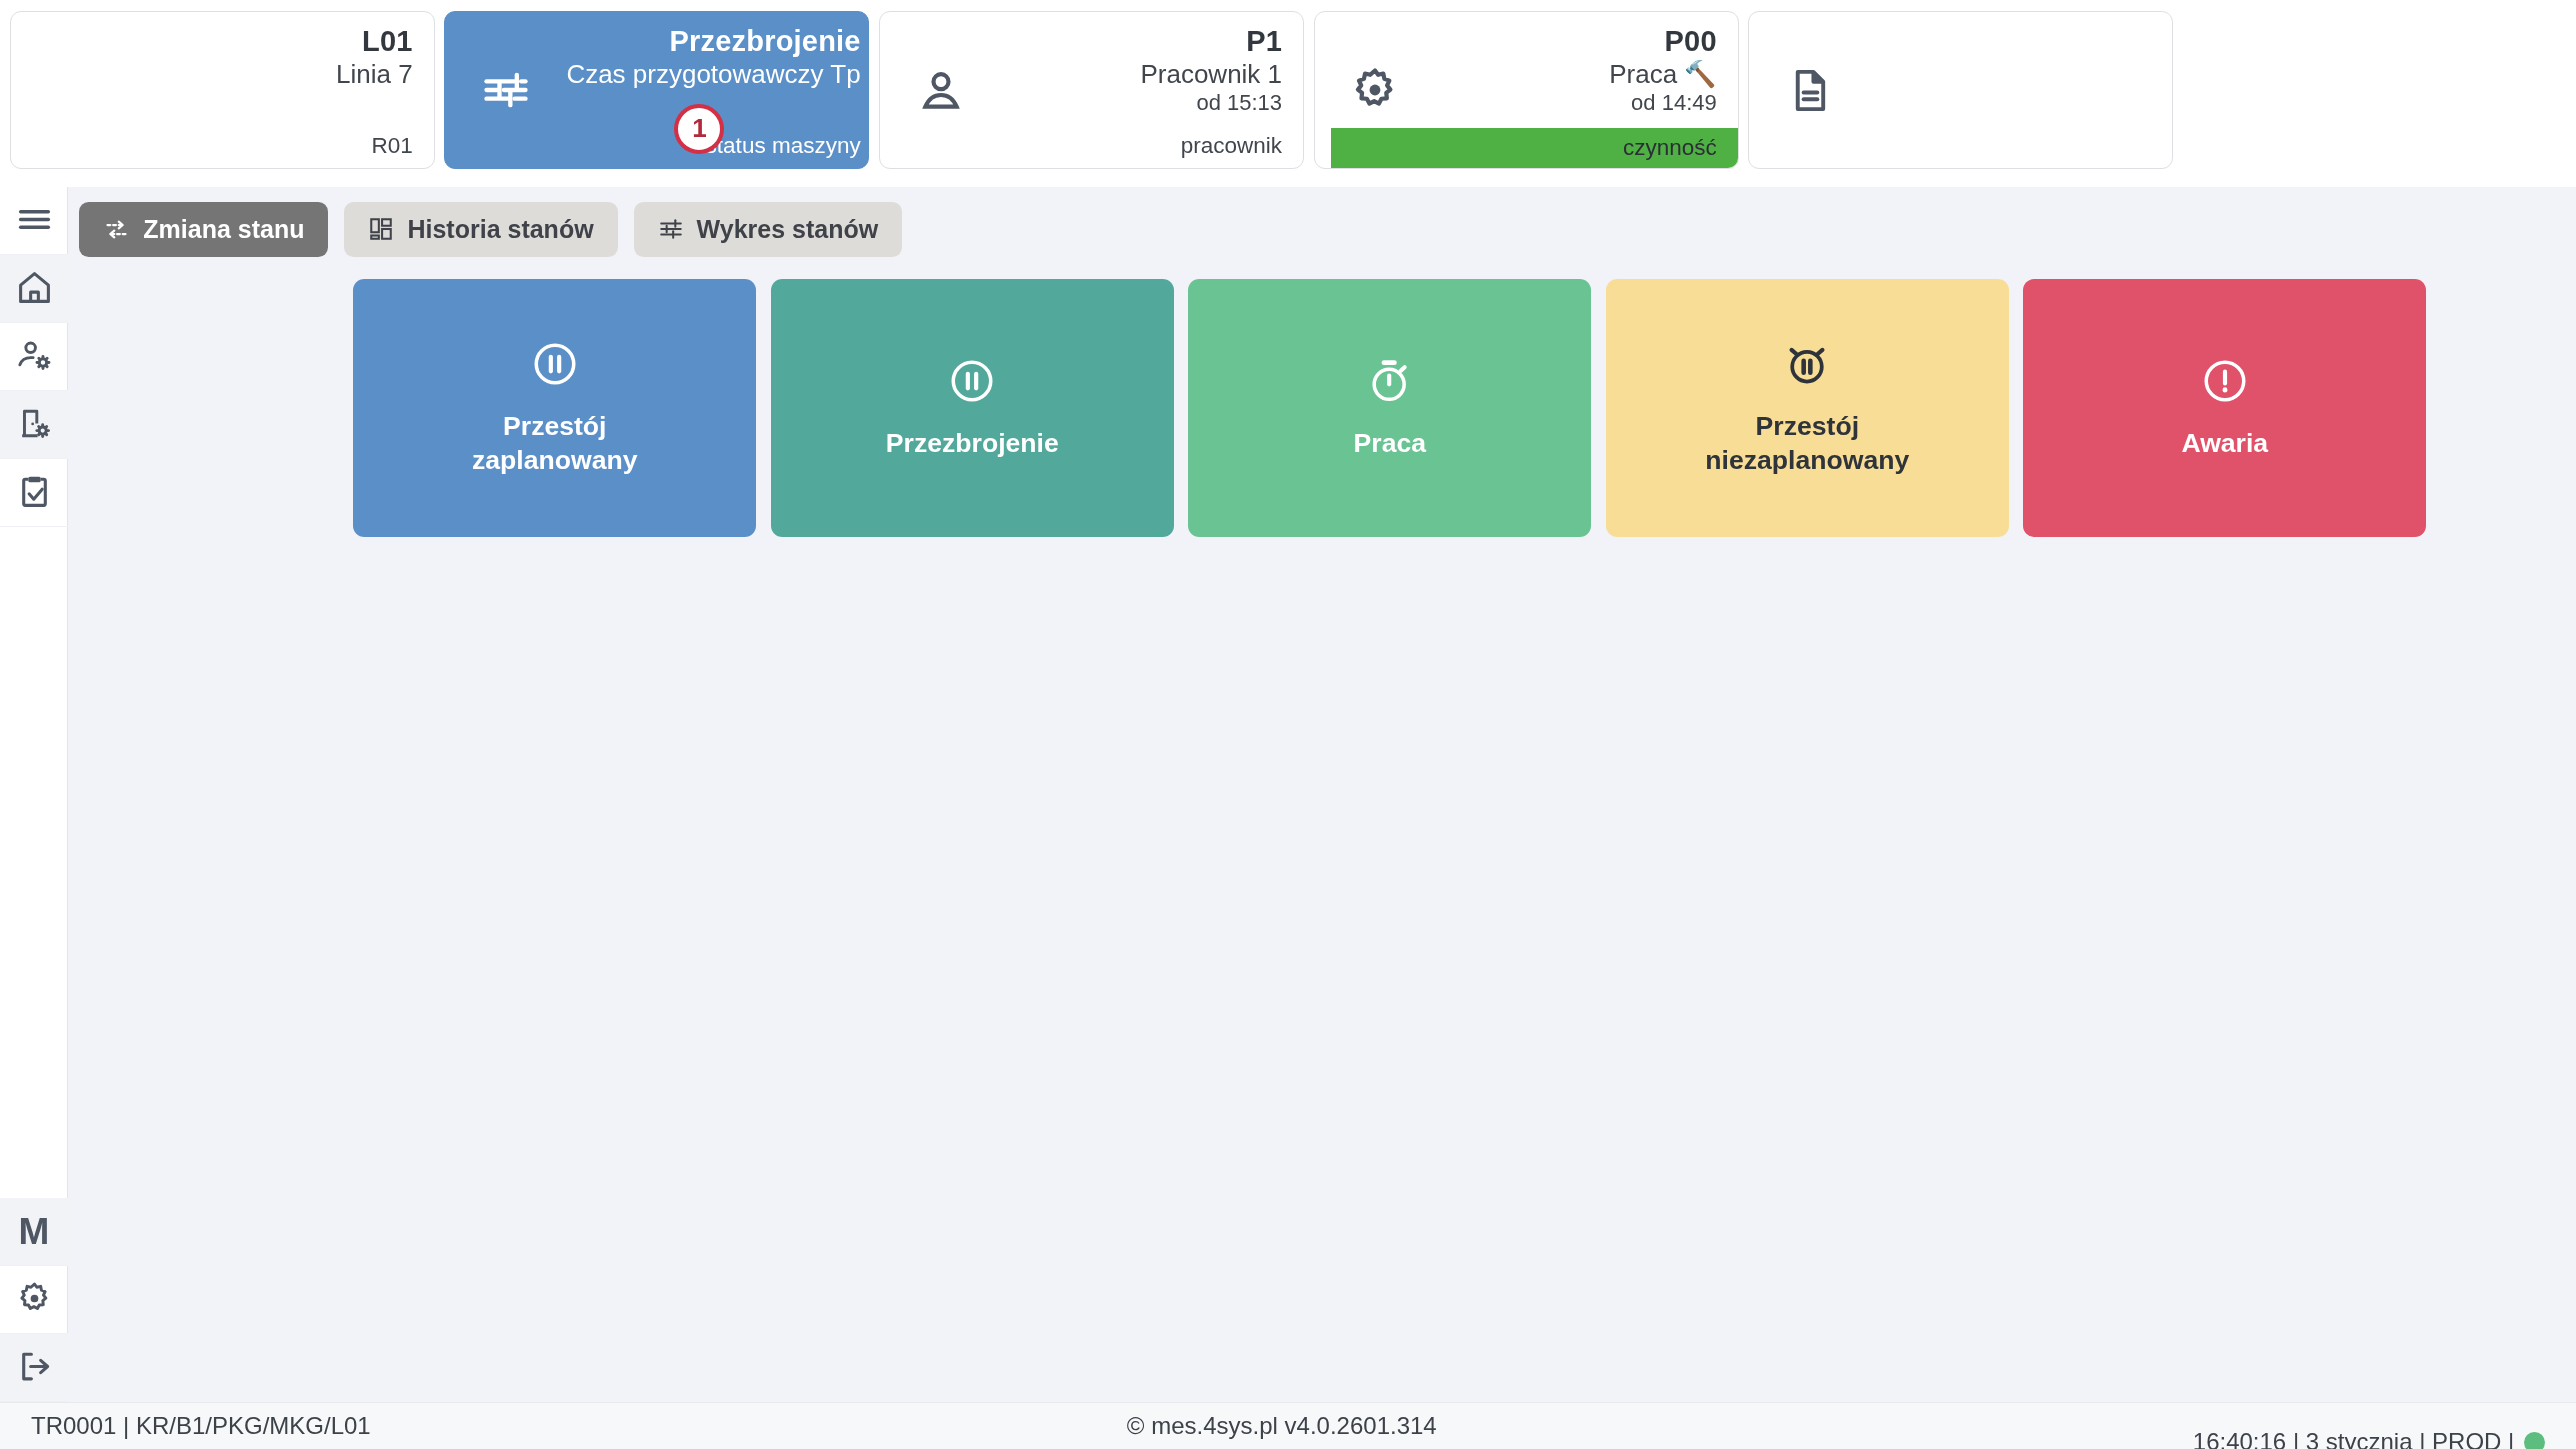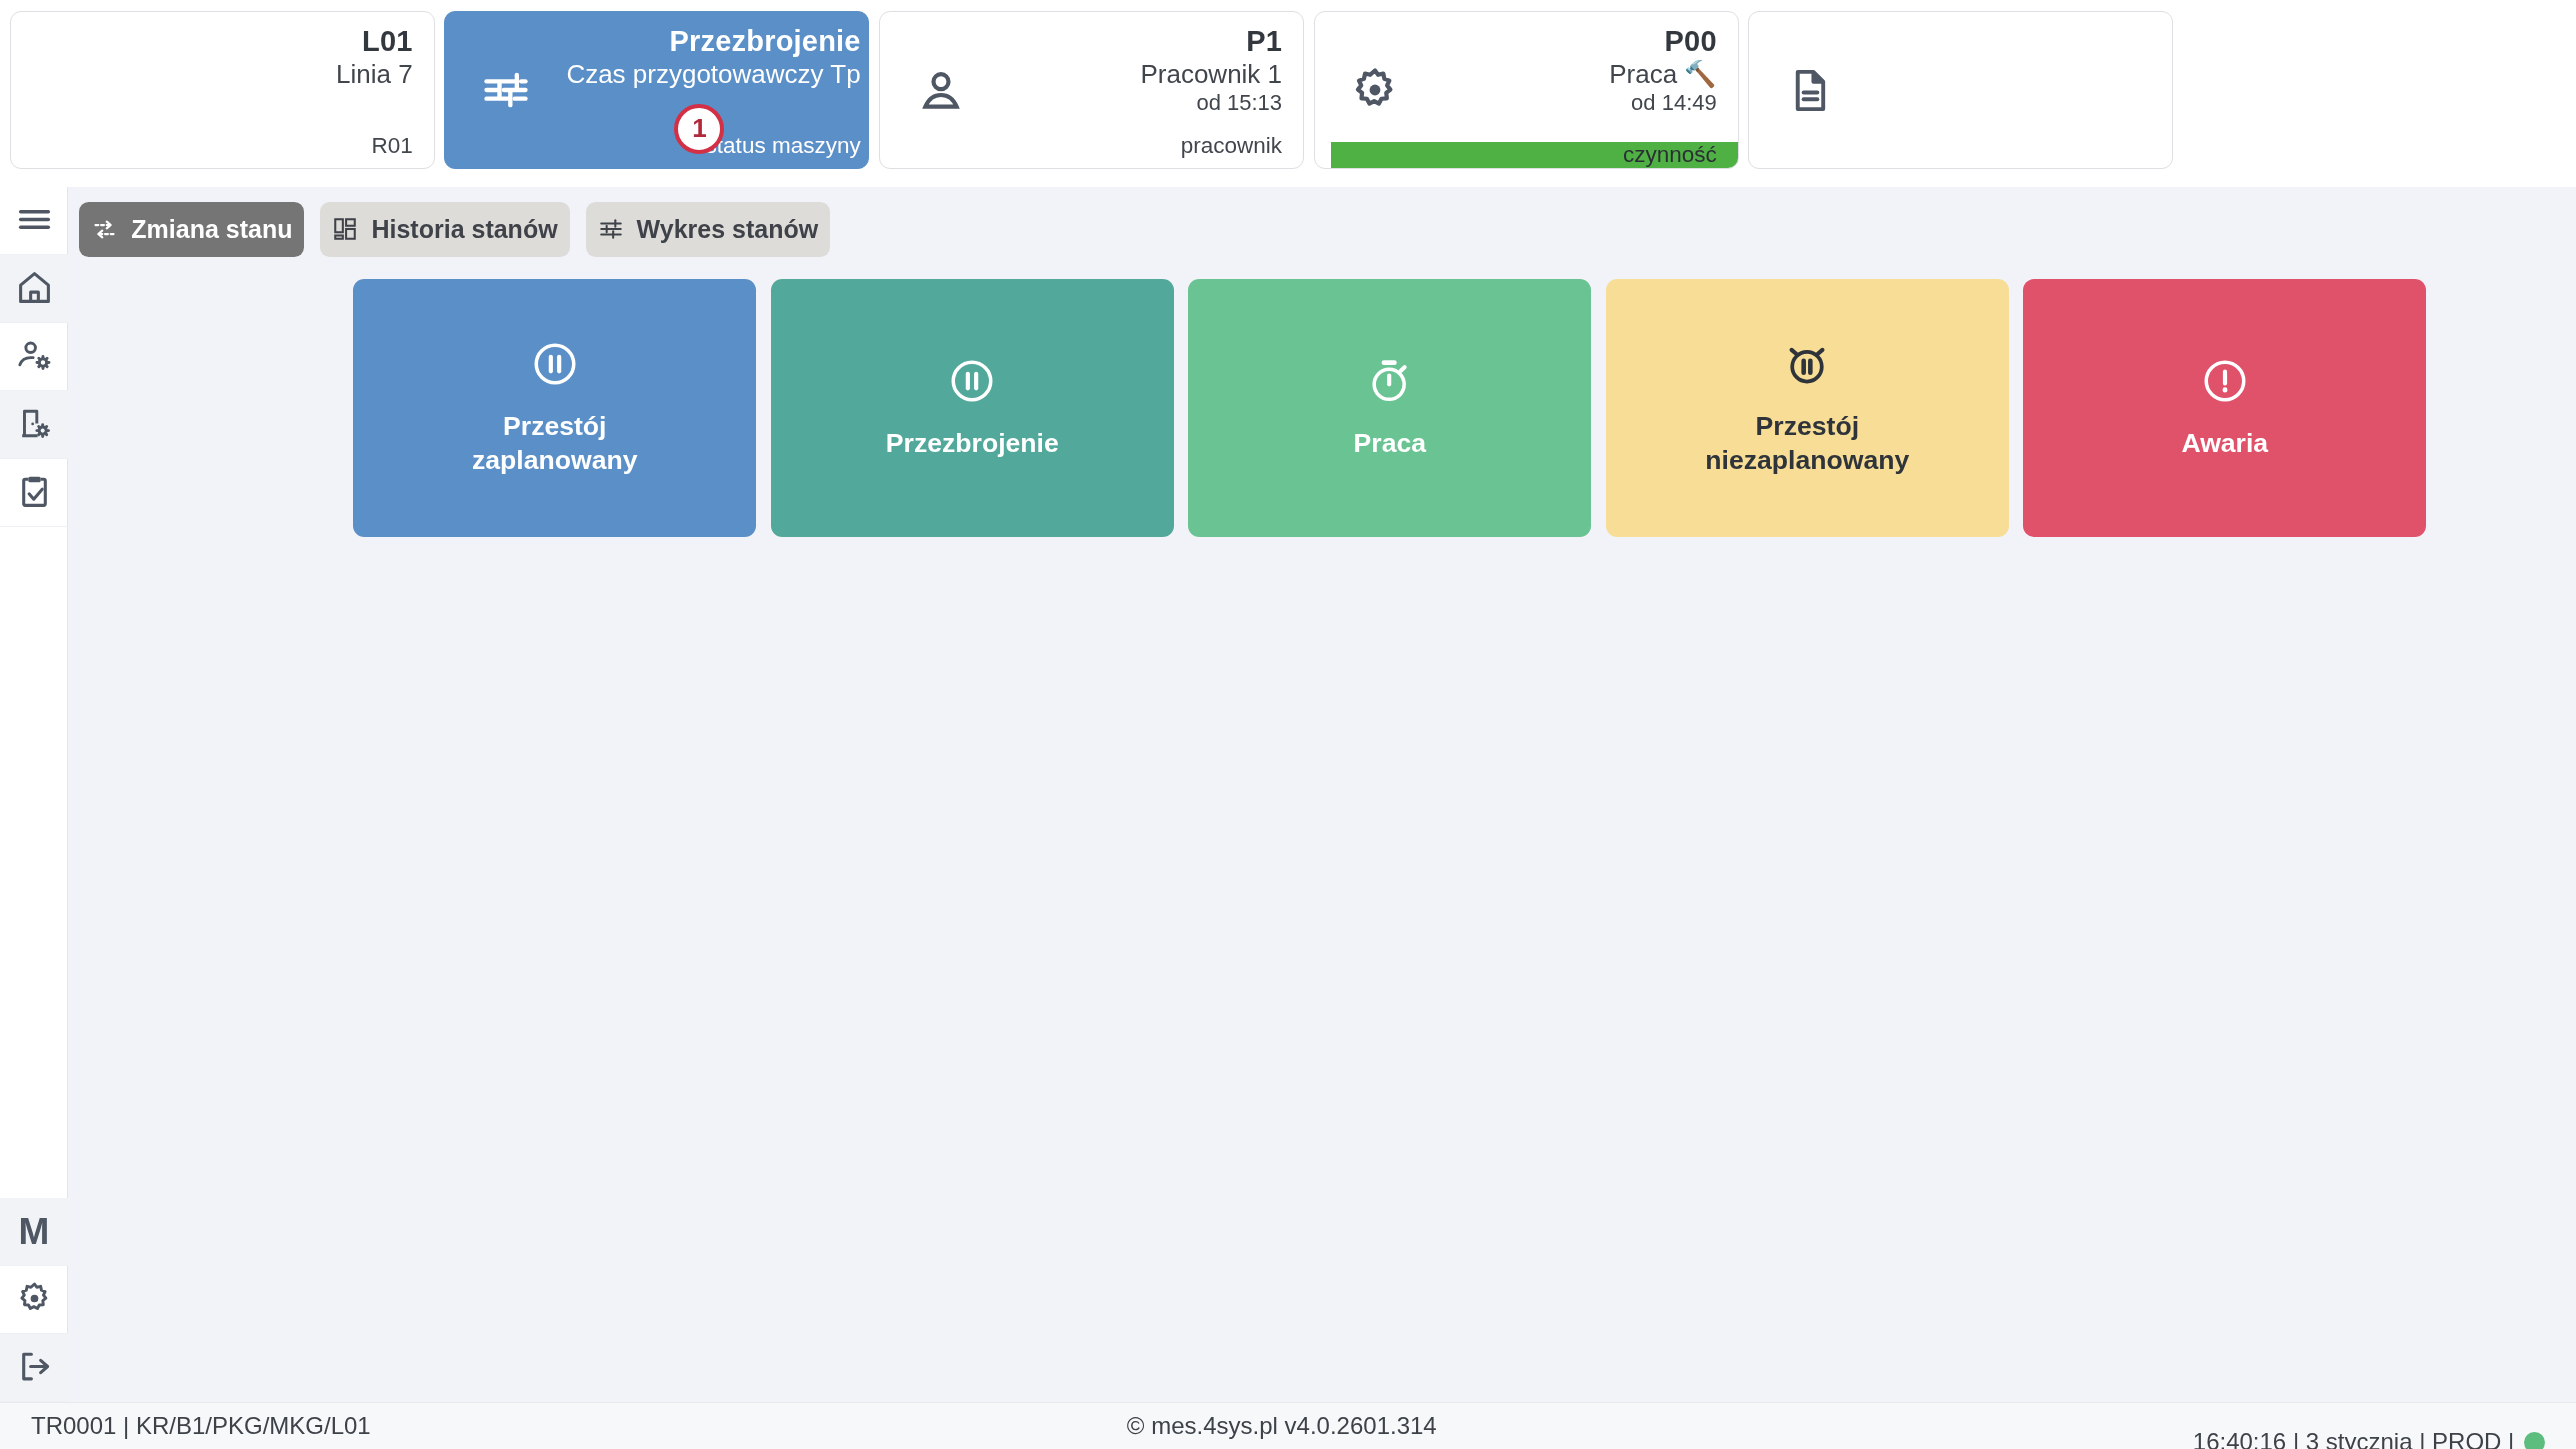--- a/index.html
+++ b/index.html
@@ -67,21 +67,21 @@
 
   .badge-one {
     position: absolute; left: 229px; bottom: 14.5px;
     width: 50px; height: 50px; border-radius: 50%;
     background: #ffffff; border: 4.8px solid #d32f45;
     color: #b02a3b; font-size: 26px; font-weight: bold;
     display: flex; align-items: center; justify-content: center;
   }
 
   .green-bar {
-    position: absolute; left: 16px; right: 0; bottom: 0; height: 26px;
+    position: absolute; left: 16px; right: 0; bottom: 0; height: 40px;
     background: #4fb043;
     display: flex; align-items: center; justify-content: flex-end;
     padding-right: 21px;
     font-size: 22.5px; color: #2b2f35;
   }
 
   
   .rail {
     position: absolute; top: 187px; left: 0; width: 68px; bottom: 47px;
     background: #ffffff;
@@ -100,21 +100,21 @@
 
   
   .main {
     position: absolute; top: 187px; left: 68px; right: 0; bottom: 47px;
     background: #f2f3f8;
     padding: 14.5px 0 0 11.3px;
   }
   .tabs { display: flex; gap: 16px; margin-bottom: 22.5px; }
   .tab {
     display: flex; align-items: center; gap: 13px;
-    padding: 13px 12px;
+    padding: 13px 24px;
     border-radius: 9.7px;
     font-size: 25px; font-weight: bold;
     background: #dedcd9; color: #3f4349;
     white-space: nowrap;
   }
   .tab.selected { background: #757575; color: #ffffff; }
   .tab .ticon { display: flex; align-items: center; }
 
   .state-grid {
     display: flex; gap: 14.5px; padding-left: 274px; padding-right: 8px; align-items: flex-end;

